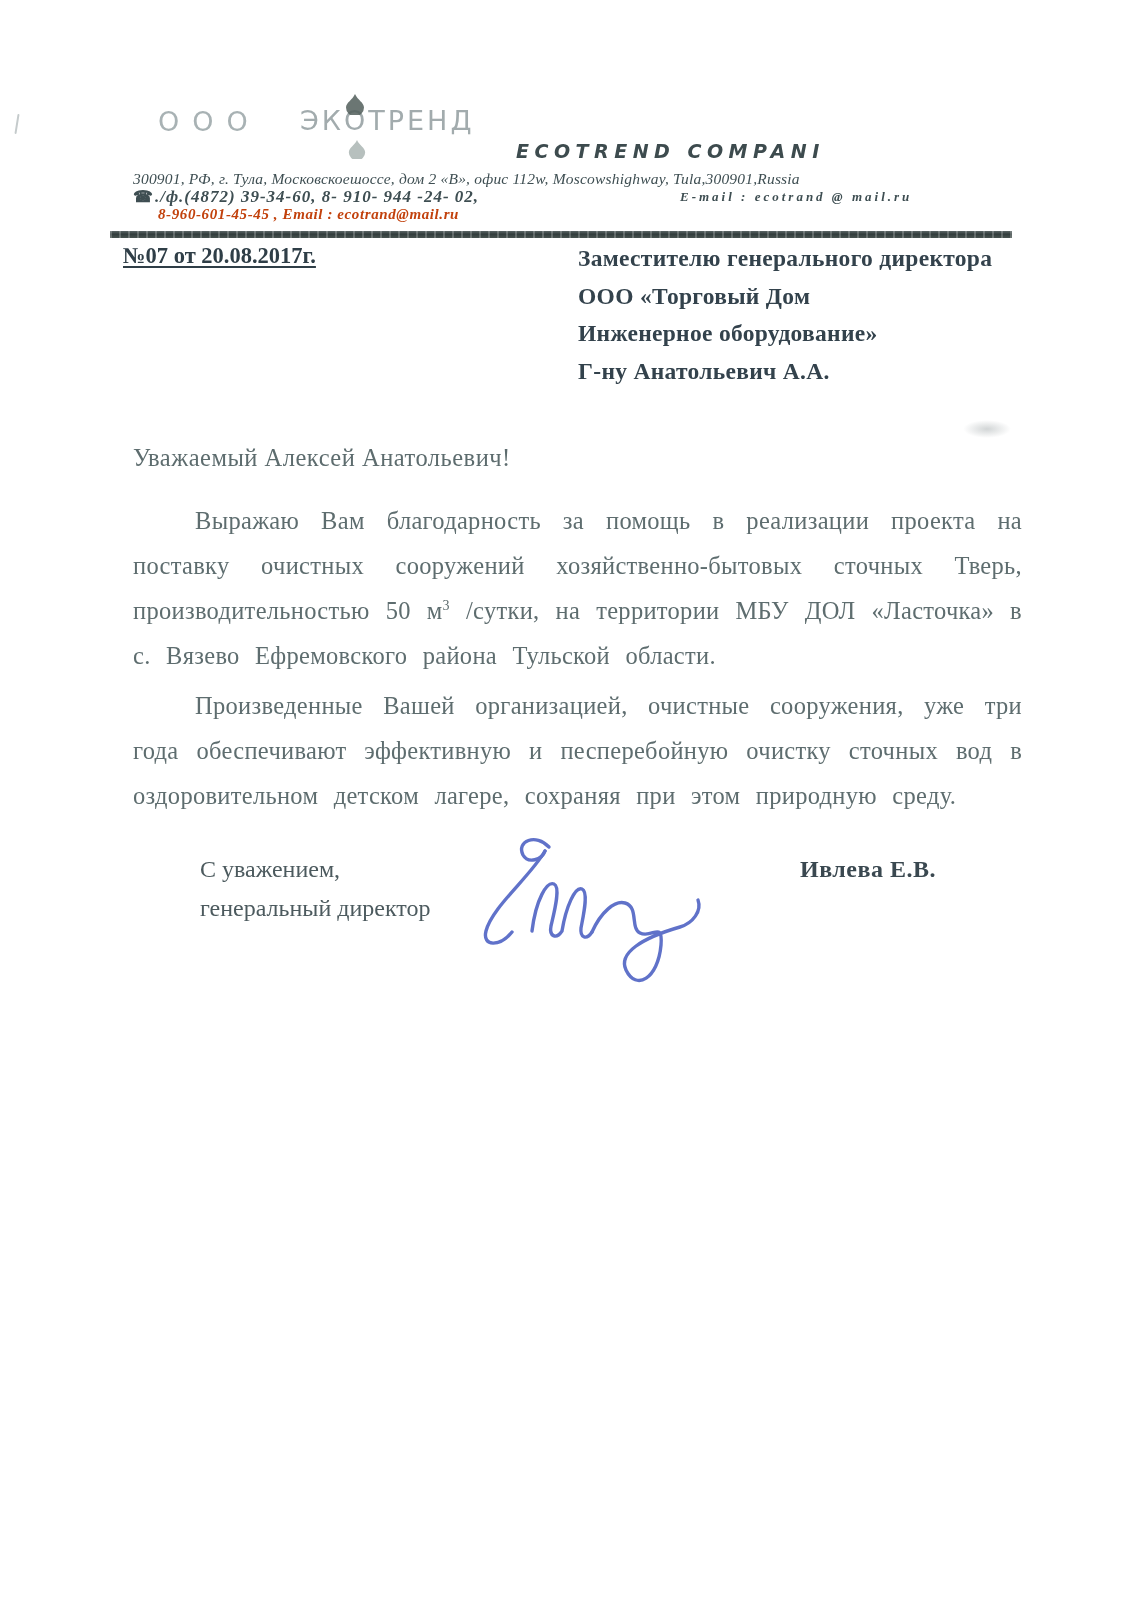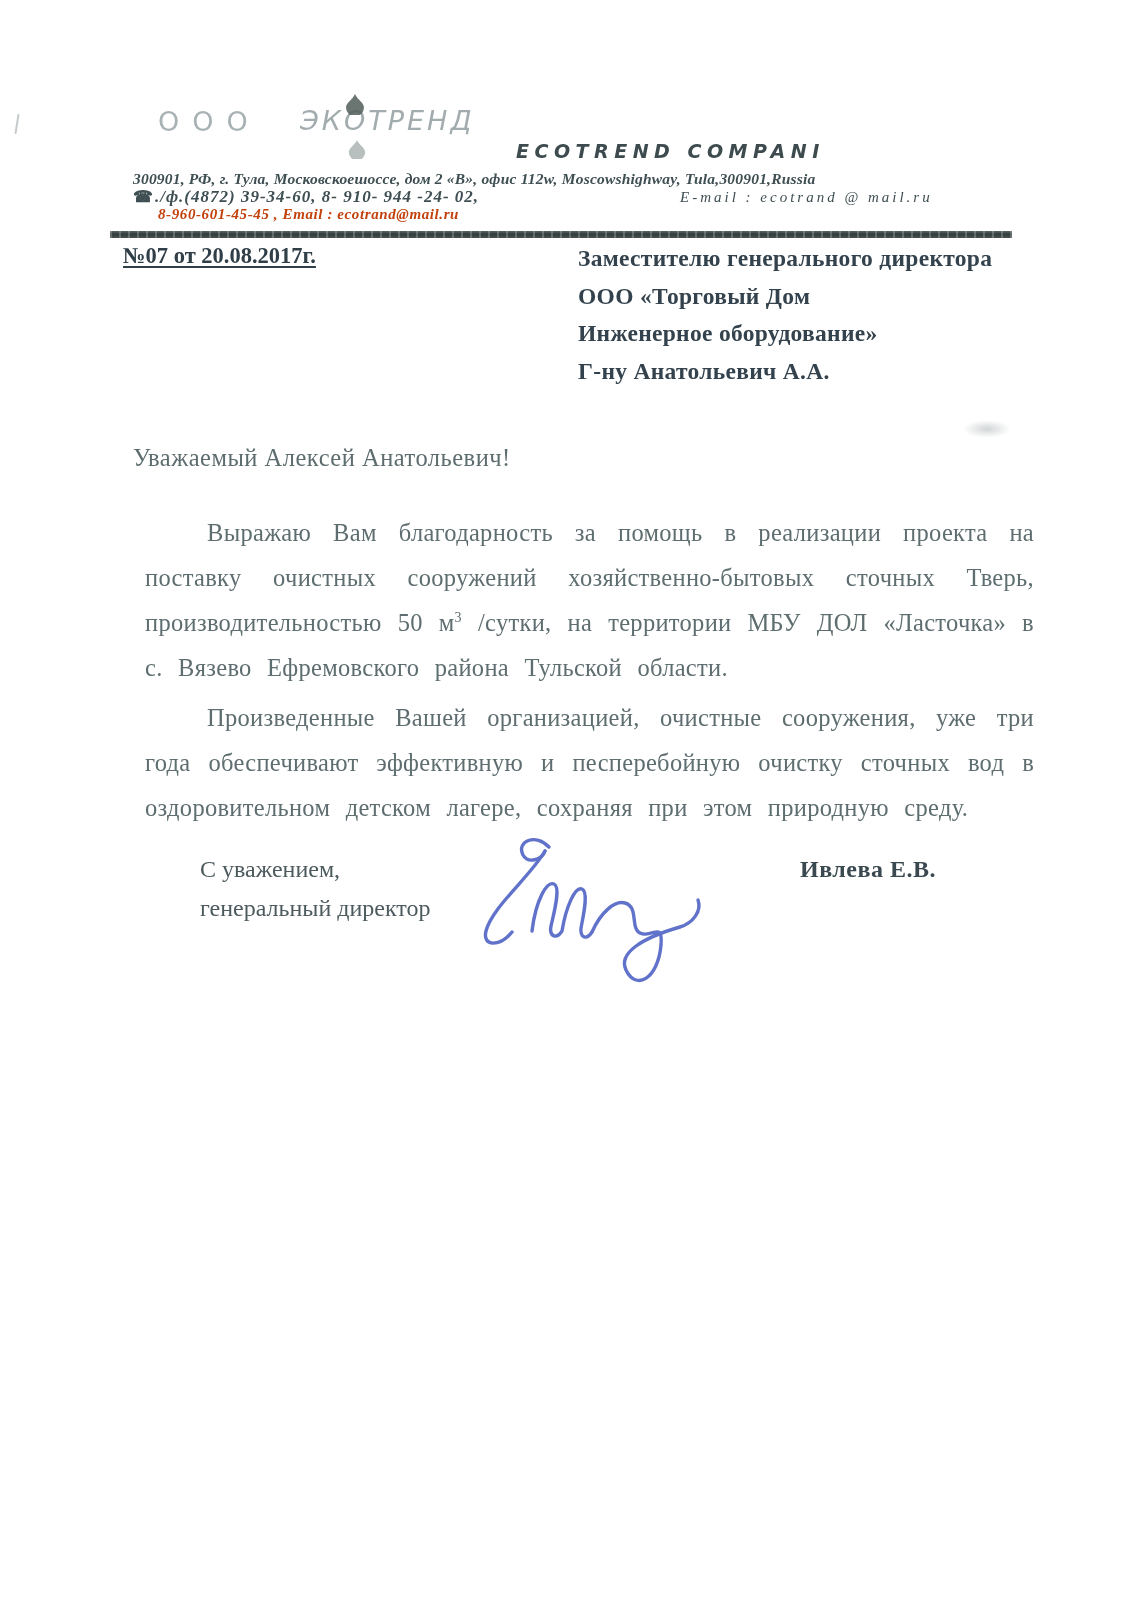--- a/index.html
+++ b/index.html
@@ -30,51 +30,50 @@
     position: absolute; left: 158px; top: 106px;
     font-family: "DejaVu Sans", sans-serif;
     font-size: 27px; letter-spacing: 13px; color: #9aa5a7;
     opacity: .85;
   }
   .logo-brand {
     position: absolute; left: 300px; top: 105px;
     font-family: "DejaVu Sans", sans-serif;
     font-size: 27px; letter-spacing: 3px; color: #98a3a5;
     opacity: .9;
-    font-style: italic;
   }
   .droplet { position: absolute; }
   .droplet-dark  { left: 344px; top: 93px; }
   .droplet-light { left: 347px; top: 139px; }
 
   
   .company-name {
     position: absolute; left: 516px; top: 140px;
     font-family: "DejaVu Sans", sans-serif;
     font-style: italic; font-weight: bold;
     font-size: 19px; letter-spacing: 5.5px; color: #3d4b4e;
   }
   .address-line {
     position: absolute; left: 133px; top: 170px;
-    font-style: italic; font-weight: bold;
+    font-style: italic; font-weight: normal;
     font-size: 15.5px; color: #3e4e52; letter-spacing: 0.2px;
     white-space: nowrap;
   }
   .phone-line {
     position: absolute; left: 133px; top: 187px;
     font-style: italic; font-weight: bold;
     font-size: 17px; color: #3e4e52; letter-spacing: 1px;
     white-space: nowrap;
     text-align: right;
   }
   .phone-icon { font-style: normal; font-size: 16px; margin-right: 1px; }
   .email-right {
     position: absolute; left: 680px; top: 189px;
-    font-style: italic; font-weight: normal;
-    font-size: 15px; color: #3e4e52; letter-spacing: 3px;
+    font-style: italic; font-weight: bold;
+    font-size: 13px; color: #3e4e52; letter-spacing: 3px;
     white-space: nowrap;
   }
   .phone-line2 {
     position: absolute; left: 158px; top: 206px;
     font-style: italic; font-weight: bold;
     font-size: 15px; color: #c2410c; letter-spacing: 0.6px;
     white-space: nowrap;
   }
 
   .divider {
@@ -96,21 +95,21 @@
     line-height: 37.5px; letter-spacing: 0.3px;
   }
 
   .salutation {
     position: absolute; left: 133px; top: 444px; width: 889px;
     font-size: 24.5px; color: #5d6c6e;
     letter-spacing: 0.5px;
   }
 
   .body-par {
-    position: absolute; left: 133px; width: 889px; margin: 12px;
+    position: absolute; left: 133px; width: 889px; margin: 0;
     font-size: 24.5px; color: #5e6d6f;
     line-height: 45px; text-align: justify; text-indent: 62px;
     word-spacing: 9px; letter-spacing: 0.3px;
   }
   .p1 { top: 498px; }
   .p2 { top: 683px; }
   .body-par sup { font-size: 14px; line-height: 0; }
 
   .closing {
     position: absolute; left: 200px; top: 850px;

